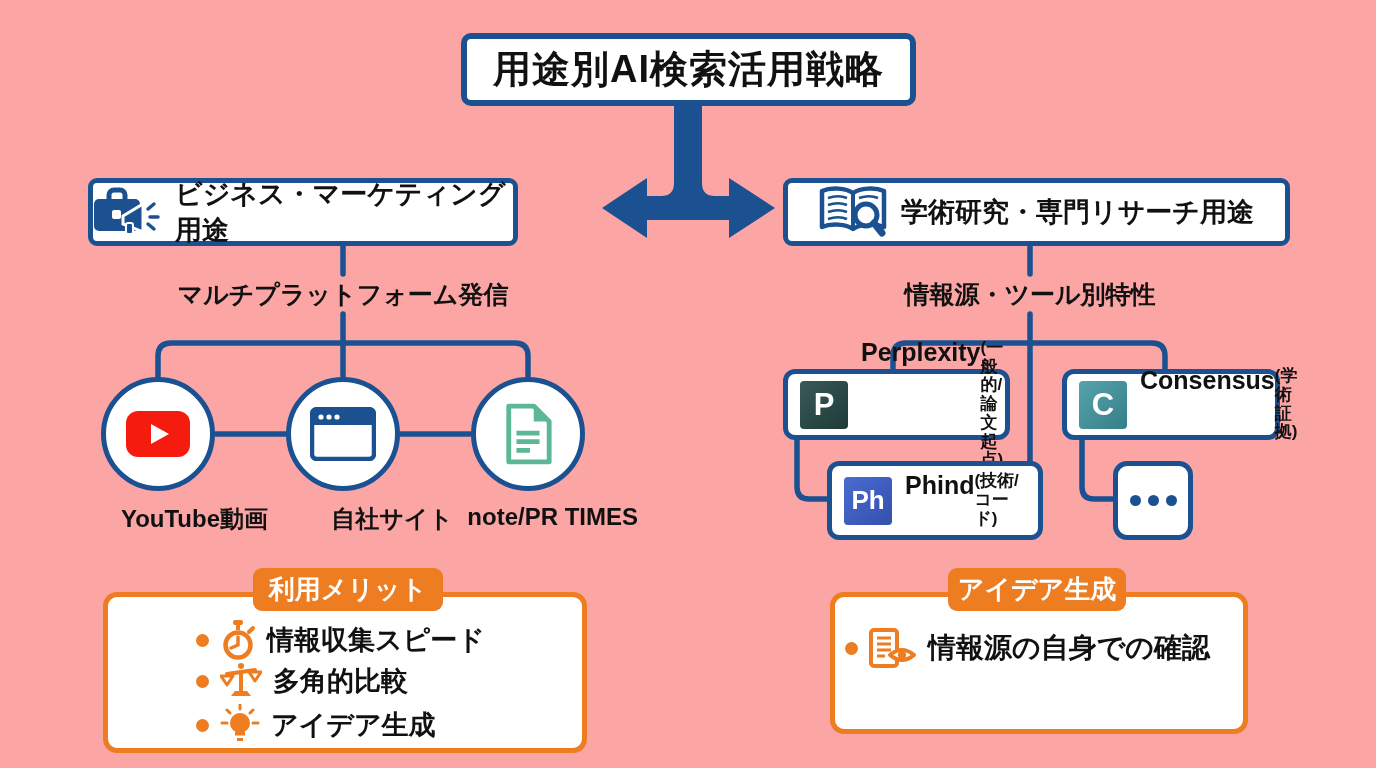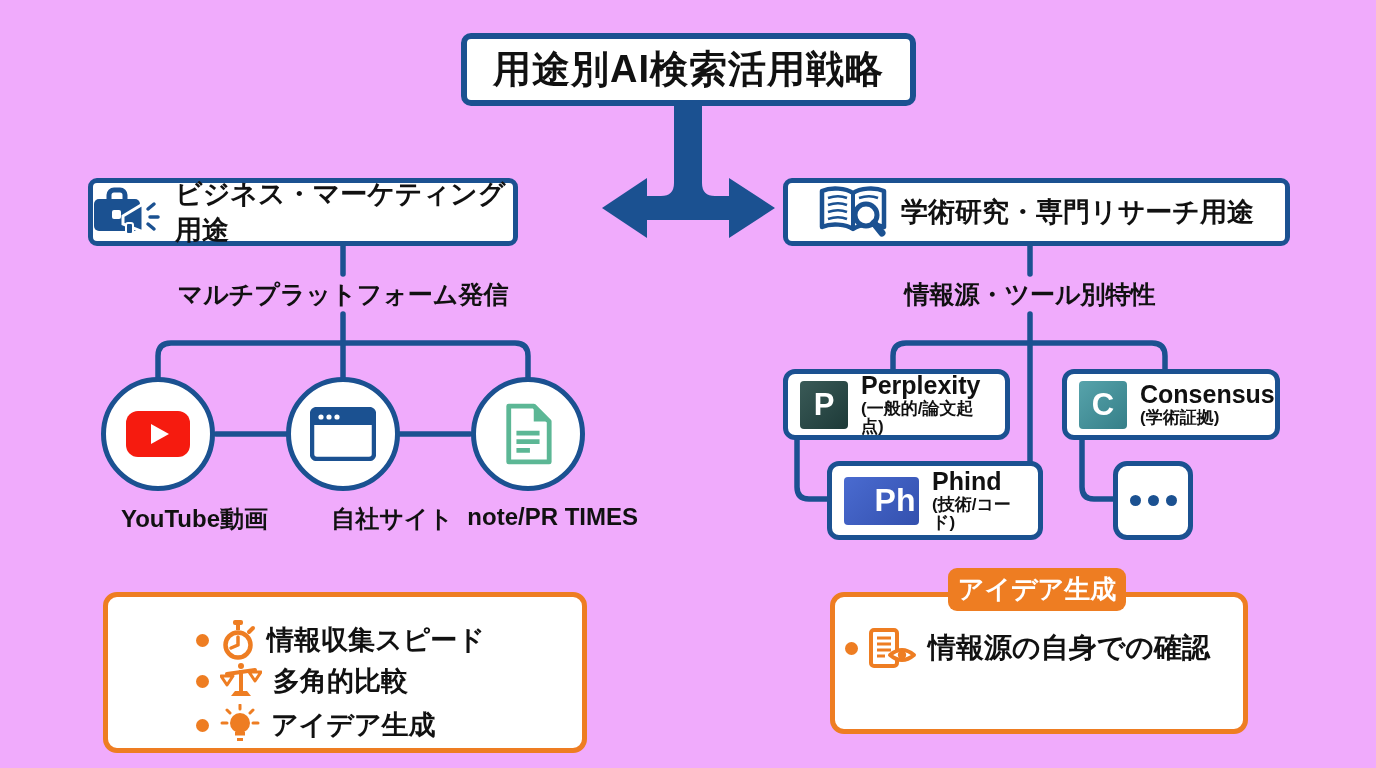--- a/index.html
+++ b/index.html
@@ -1,16 +1,16 @@
 <!DOCTYPE html>
 <html><head>
 <meta charset="utf-8">
 <style>
   html,body{margin:0;padding:0;background:#fff;}
-  .canvas{position:relative;width:1376px;height:768px;background:#f0abfc;overflow:hidden;
+  .canvas{position:relative;width:1376px;height:768px;background:#fca5a5;overflow:hidden;
           font-family:"Liberation Sans","DejaVu Sans",sans-serif;color:#111;}
   svg{display:block;}
   .overlay{position:absolute;left:0;top:0;z-index:0;}
 
   .bluebox{position:absolute;background:#fff;border:5px solid #1b5191;border-radius:10px;
            display:flex;align-items:center;justify-content:center;box-sizing:border-box;z-index:2;}
   .titlebox{left:461px;top:33px;width:455px;height:73px;border-width:6px;
             font-size:38px;font-weight:bold;letter-spacing:1px;}
   .hdrbox{gap:14px;font-size:27px;font-weight:bold;border-radius:9px;}
   .hdr-left{left:88px;top:178px;width:430px;height:68px;}
@@ -33,22 +33,22 @@
         display:flex;align-items:center;gap:13px;padding:0 12px;box-sizing:border-box;z-index:2;}
   .tool-perplexity{left:783px;top:369px;width:227px;height:71px;}
   .tool-consensus{left:1062px;top:369px;width:218px;height:71px;}
   .tool-phind{left:827px;top:461px;width:216px;height:79px;}
   .tool-more{left:1113px;top:461px;width:80px;height:79px;border-radius:14px;
              justify-content:center;gap:7px;padding:0;}
   .tbadge{width:48px;height:48px;border-radius:4px;color:#fff;font-weight:bold;
           display:flex;align-items:center;justify-content:center;flex:0 0 auto;}
   .tb-p{background:linear-gradient(135deg,#3a5a57,#1d3a38);font-size:31px;}
   .tb-c{background:linear-gradient(135deg,#57a3ab,#357f88);font-size:31px;}
-  .tb-ph{background:linear-gradient(135deg,#4a6bd0,#3350ae);font-size:32px;padding-left:27px;}
-  .tcol{display:flex;flex-direction:column;line-height:1.1;}
+  .tb-ph{background:linear-gradient(135deg,#4a6bd0,#3350ae);font-size:26px;}
+  .tcol{display:flex;flex-direction:row;line-height:1.1;}
   .tname{font-size:25px;font-weight:bold;}
   .tnote{font-size:17px;font-weight:bold;}
   .dot{width:11px;height:11px;border-radius:50%;background:#1b5191;}
 
   .obox{position:absolute;background:#fff;border:5px solid #ee7d22;border-radius:14px;
         box-sizing:border-box;z-index:1;}
   .obox-merit{left:103px;top:592px;width:484px;height:161px;}
   .obox-premise{left:830px;top:592px;width:418px;height:142px;}
   .obadge{position:absolute;background:#ee7d22;color:#fff;font-weight:bold;font-size:26px;
           display:flex;align-items:center;justify-content:center;border-radius:9px;z-index:3;}
@@ -171,20 +171,23 @@
       <span class="tnote">(技術/コード)</span>
     </span>
   </div>
   <div class="tool tool-more">
     <span class="dot"></span>
     <span class="dot"></span>
     <span class="dot"></span>
   </div>
 
   <div class="obox obox-merit"></div>
+  <div class="obadge obadge-merit">
+    <span>利用メリット</span>
+  </div>
   <div class="orow m1">
     <span class="bullet"></span>
     <span class="ic">
       <svg width="36" height="40" viewBox="0 0 36 40">
         <rect x="13" y="0" width="10" height="5" rx="2" fill="#ee7d22"></rect>
         <path d="M18,5 V10" stroke="#ee7d22" stroke-width="4"></path>
         <path d="M29,12 l4,-4" stroke="#ee7d22" stroke-width="4" stroke-linecap="round"></path>
         <circle cx="18" cy="25" r="12.5" fill="#fff" stroke="#ee7d22" stroke-width="4.5"></circle>
         <path d="M18,25 V17 M18,25 L11,28" stroke="#ee7d22" stroke-width="3.5" stroke-linecap="round"></path>
       </svg>

